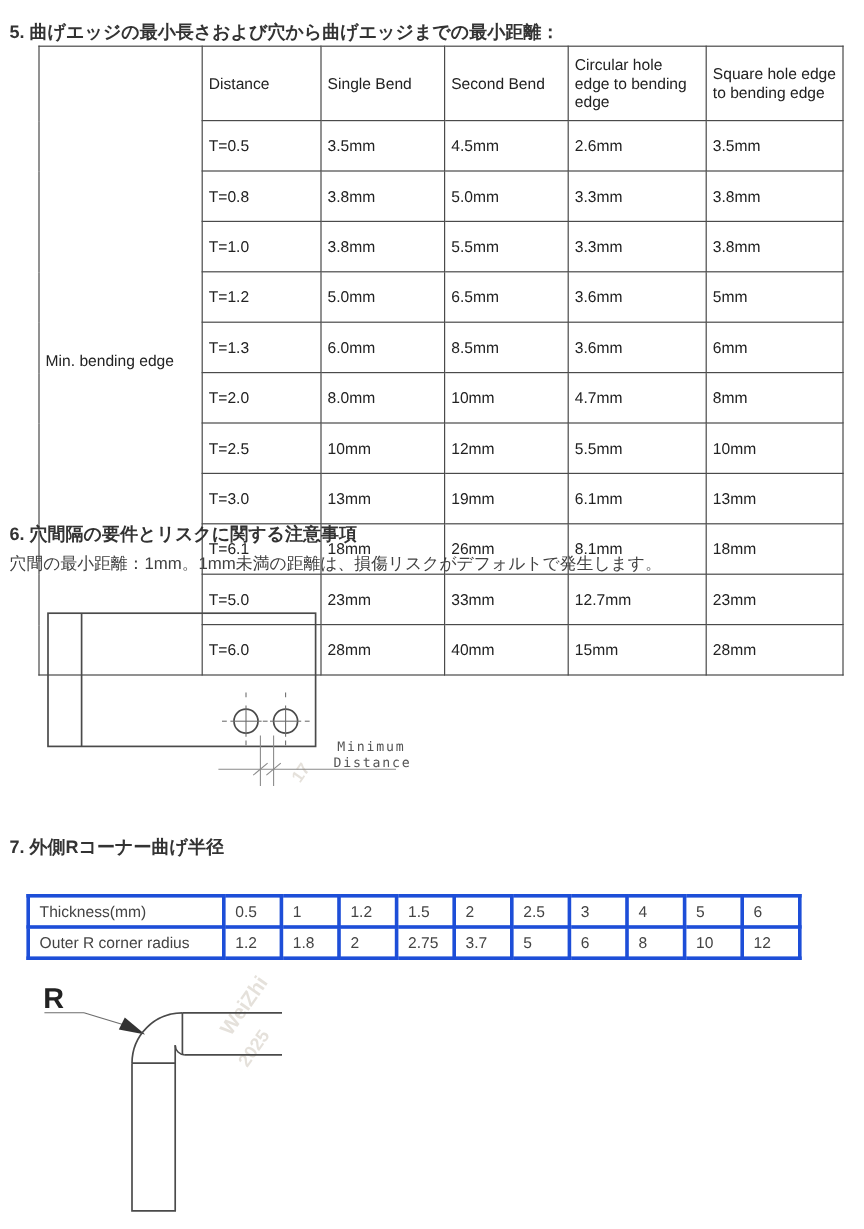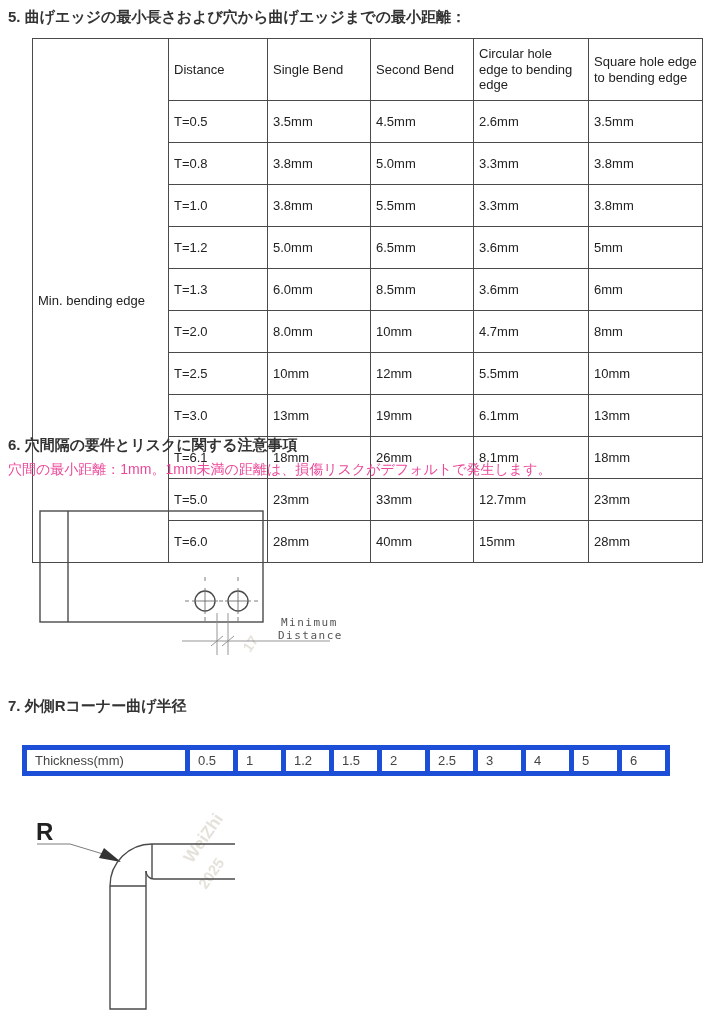--- a/index.html
+++ b/index.html
@@ -1,53 +1,53 @@
 <!DOCTYPE html>
 <html><head>
 <meta charset="utf-8">
 <style>
   html,body{margin:0;padding:0;background:#ffffff;}
   body{width:720px;height:1024px;position:relative;overflow:hidden;
        font-family:"Liberation Sans","DejaVu Sans",sans-serif;color:#333;}
   .abs{position:absolute;}
   .heading{font-size:15px;font-weight:bold;color:#333;white-space:nowrap;}
-  .bodytext{font-size:14px;color:#ec4899;white-space:nowrap;}
+  .bodytext{font-size:14px;color:#404040;white-space:nowrap;}
 
   
   #t5{border-collapse:collapse;table-layout:fixed;width:670px;
       font-size:13px;color:#222;border:1.5px solid #333;}
   #t5 th,#t5 td{border:1px solid #4a4a4a;padding:1px 4px 1px 5px;
       font-weight:normal;text-align:left;vertical-align:middle;line-height:1.22;}
   #t5 tr{height:42px;}
   #t5 tr:first-child{height:62px;}
   #t5 td.rowhead{vertical-align:middle;}
 
   
   #t7{border-collapse:collapse;table-layout:fixed;width:643px;
       font-size:13px;color:#444;}
-  #t7 td{border:5px solid #1d4ed8;padding:1px 4px 1px 8px;text-align:left;
+  #t7 td{border:3px solid #1d4ed8;padding:1px 4px 1px 8px;text-align:left;
       vertical-align:middle;}
   #t7 tr{height:26px;}
 
   
   svg{display:block;}
   .part-line{stroke:#4a4a4a;stroke-width:1.4;fill:none;}
   .thin-line{stroke:#6d6d6d;stroke-width:0.9;fill:none;}
   .dim-line{stroke:#8a8a8a;stroke-width:0.9;fill:none;}
   .cad-label{font-family:"DejaVu Sans Mono",monospace;font-size:11px;
       letter-spacing:1.5px;fill:#555;}
   .r-label{font-family:"Liberation Sans",sans-serif;font-size:24px;
       font-weight:bold;fill:#222;}
   .wmark{font-family:"Liberation Sans",sans-serif;fill:rgba(150,135,110,0.25);
       font-weight:bold;}
 </style>
 </head>
 <body>
 
-<div class="abs heading" style="left:8px;top:8px;">5. 曲げエッジの最小長さおよび穴から曲げエッジまでの最小距離：</div>
+<div class="abs heading" style="left:8px;top:18px;">5. 曲げエッジの最小長さおよび穴から曲げエッジまでの最小距離：</div>
 
 <div class="abs" style="left:32px;top:38px;">
   <table id="t5">
     <colgroup>
       <col style="width:136px">
         <col style="width:99px">
         <col style="width:103px">
       <col style="width:103px">
         <col style="width:115px">
         <col style="width:114px">
@@ -205,20 +205,33 @@
           <td>1</td>
           <td>1.2</td>
           <td>1.5</td>
           <td>2</td>
           <td>2.5</td>
           <td>3</td>
           <td>4</td>
           <td>5</td>
           <td>6</td>
         </tr>
+        <tr>
+          <td class="lbl">Outer R corner radius</td>
+          <td>1.2</td>
+          <td>1.8</td>
+          <td>2</td>
+          <td>2.75</td>
+          <td>3.7</td>
+          <td>5</td>
+          <td>6</td>
+          <td>8</td>
+          <td>10</td>
+          <td>12</td>
+        </tr>
       </tbody>
   </table>
 </div>
 
 <svg class="abs" style="left:0;top:806px;" width="360" height="218" viewBox="0 0 360 218">
 
   <text class="wmark" font-size="17" transform="translate(192,58) rotate(-55)">WeiZhi</text>
   <text class="wmark" font-size="15" transform="translate(206,84) rotate(-55)">2025</text>
 
   <text x="36" y="34" class="r-label">R</text>

